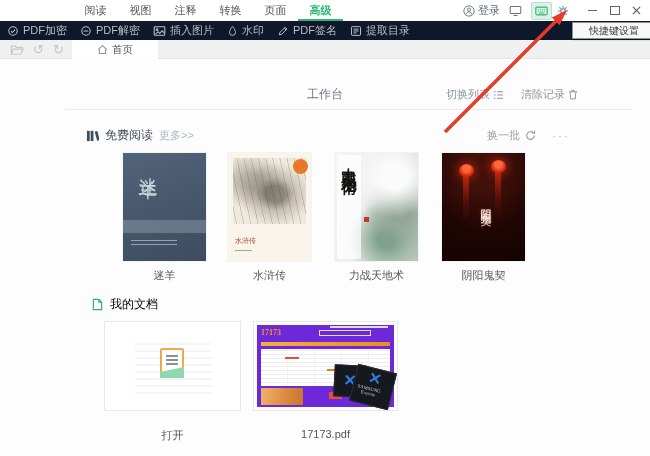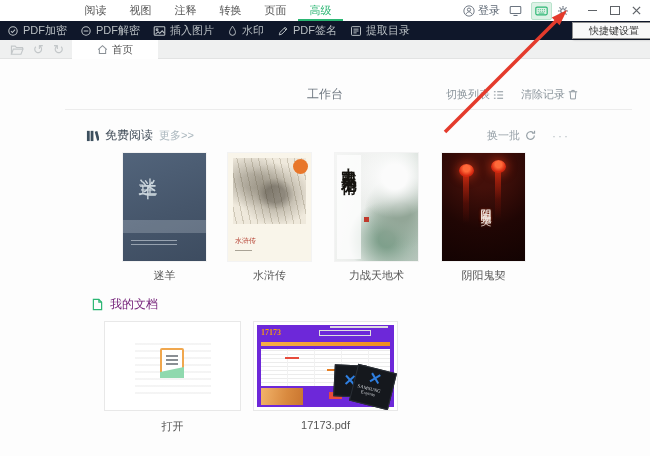--- a/index.html
+++ b/index.html
@@ -14,21 +14,21 @@
   .titlebar{position:absolute;left:0;top:0;width:650px;height:21px;background:#fff;}
   .logo{
     position:absolute;left:0;top:0;width:85px;height:21px;box-sizing:border-box;
     background:linear-gradient(90deg,#1fae68,#4ad094);
     color:#fff;display:flex;align-items:center;gap:4px;padding:0 5px;font-size:10.5px;
     cursor:default;
   }
   .logo .caret{width:0;height:0;border-left:3.5px solid transparent;border-right:3.5px solid transparent;border-top:4px solid #eafff3;margin-left:auto;}
   .menu-tabs{position:absolute;left:73px;top:0;height:21px;display:flex;}
   .menu-tab{width:45px;height:21px;line-height:20px;text-align:center;font-size:11px;color:#555;box-sizing:border-box;}
-  .menu-tab.active{color:#2bb673;border-bottom:2px solid #2bb673;font-weight:normal;}
+  .menu-tab.active{color:#2bb673;border-bottom:2px solid #2bb673;font-weight:bold;}
   .title-right{position:absolute;right:5px;top:0;height:21px;display:flex;align-items:center;}
   .login{display:flex;align-items:center;gap:3px;font-size:11px;color:#5f6975;margin-right:9px;}
   .tr-ic{display:flex;align-items:center;justify-content:center;height:17px;}
   .kbd-btn{width:19px;height:16px;background:#ddf2e6;border:1px solid #b9e3cc;border-radius:2px;display:flex;align-items:center;justify-content:center;margin:0 5px;}
   .gear{margin-right:10px;}
   .winctl{display:flex;align-items:center;}
   .min-bar{width:9px;height:1.5px;background:#5f6368;display:block;}
   .max-box{width:8px;height:7px;border:1.2px solid #5f6368;display:block;}
   .wbtn{width:17px;height:17px;display:flex;align-items:center;justify-content:center;margin-left:5px;}
 
@@ -88,26 +88,26 @@
   .cov4{background:radial-gradient(circle at 50% 16%, #44100a 0 18%, #200604 58%, #130302 100%);}
   .lant{position:absolute;width:15px;height:13px;border-radius:50% 50% 46% 46%;
     background:radial-gradient(circle at 50% 35%, #ff6a3a 0 28%, #d92b12 62%, #8e1206 100%);
     box-shadow:0 0 9px 2px rgba(225,55,20,.5);}
   .lant::after{content:"";position:absolute;top:12px;left:4px;width:6px;height:47px;
     background:linear-gradient(rgba(215,42,15,.75), rgba(130,18,6,.35) 58%, transparent);}
   .lant.l1{left:17px;top:11px;} .lant.l2{left:49px;top:7px;}
   .cov4 .vtitle{position:absolute;left:35px;top:47px;writing-mode:vertical-rl;font-family:"DejaVu Serif","Liberation Serif",serif;font-size:11px;letter-spacing:2px;color:#efe7e0;text-shadow:0 0 3px rgba(255,90,45,.45);}
 
   .md-head{position:absolute;left:92px;top:296px;display:flex;align-items:center;gap:7px;}
-  .md-title{font-size:12px;color:#701a75;}
+  .md-title{font-size:12px;color:#000000;}
 
   .doccard{position:absolute;top:321px;text-align:center;}
   .d1{left:104px;width:137px;} .d2{left:253px;width:145px;}
   .cardbox{width:100%;height:90px;background:#fff;border:1px solid #e8e8e8;box-sizing:border-box;position:relative;overflow:hidden;}
-  .doc-caption{display:block;margin-top:8px;font-size:11px;color:#555;}
+  .doc-caption{display:block;margin-top:17px;font-size:11px;color:#555;}
 
   .open-wm{position:absolute;left:30px;top:18px;width:76px;height:54px;
     background:repeating-linear-gradient(0deg,rgba(120,120,120,.08) 0 2px,transparent 2px 7px);}
   .open-ic{position:absolute;left:55px;top:26px;width:24px;height:30px;background:#fff;border:2px solid #f0a74e;border-radius:2px;box-sizing:border-box;}
   .open-ic .ln{position:absolute;left:4px;width:12px;height:2px;background:#8a8f94;}
   .open-ic .l1{top:5px;} .open-ic .l2{top:9px;} .open-ic .l3{top:13px;}
   .open-ic .fold{position:absolute;left:-2px;right:-2px;bottom:-2px;height:11px;background:#8fd9ae;clip-path:polygon(0 45%,100% 0,100% 100%,0 100%);}
 
   .thumb{position:absolute;left:3px;top:3px;right:3px;bottom:3px;background:#6d28d9;font-family:Liberation Serif, serif;}
   .t-top{position:absolute;top:1px;right:6px;width:58px;height:2px;background:#dcdcdc;}

